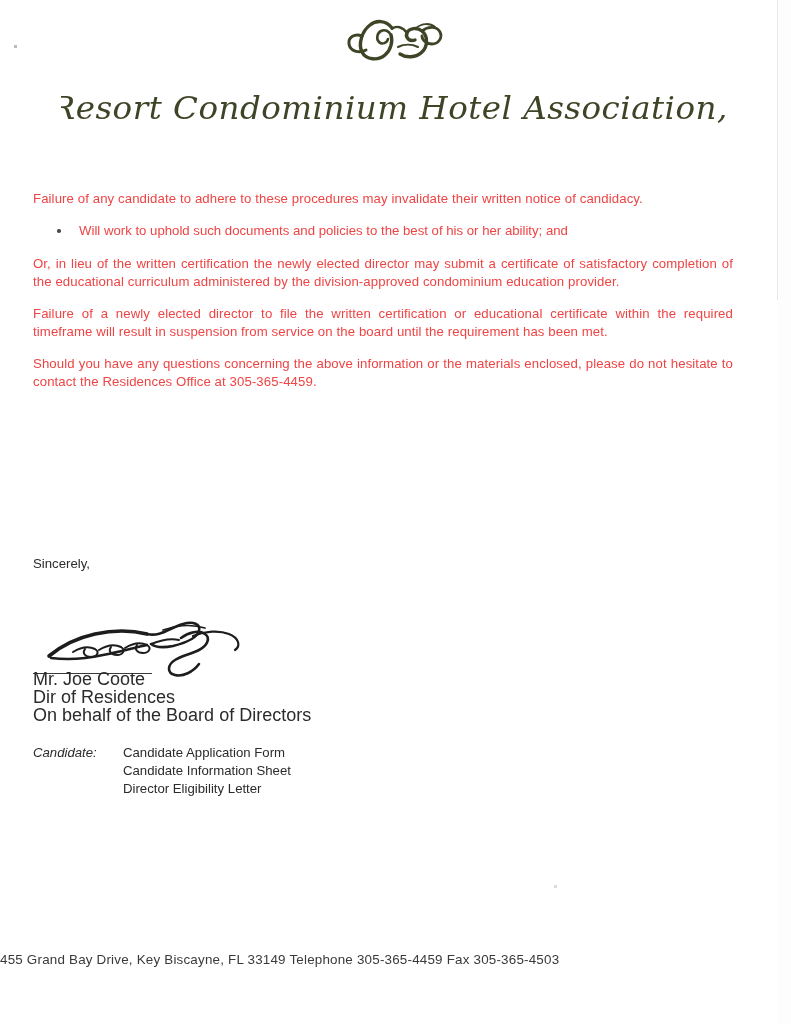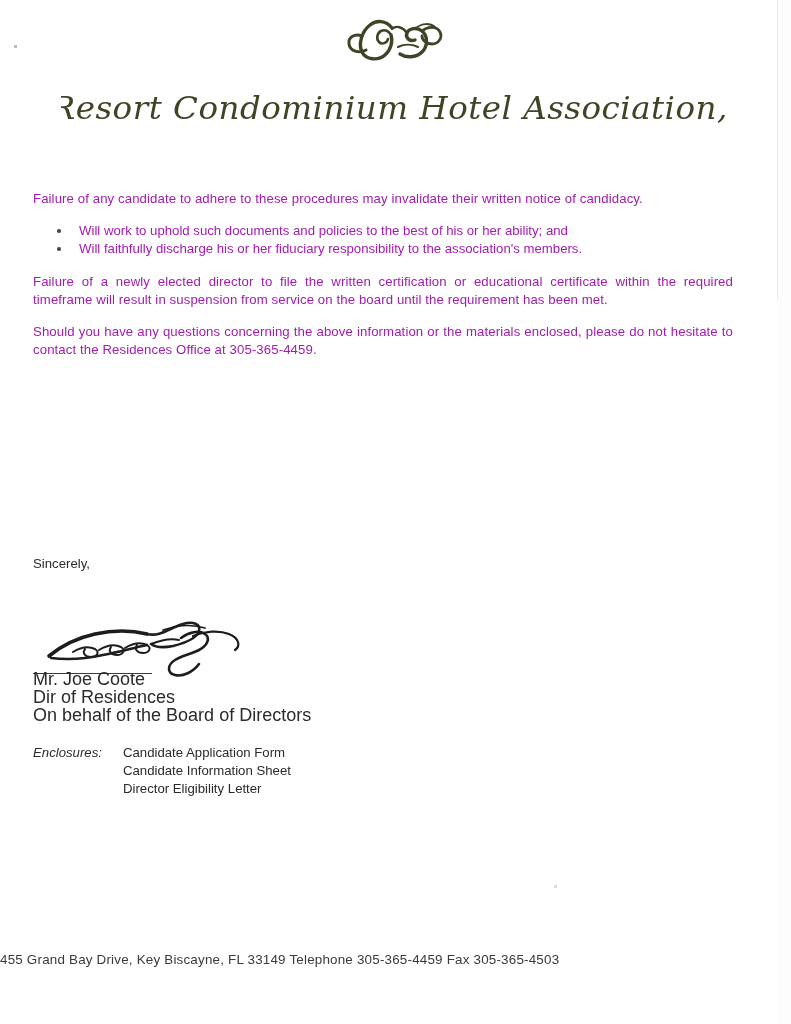--- a/index.html
+++ b/index.html
@@ -66,21 +66,21 @@
     height: 56px;
   }
   .org-title svg { display:block; margin: 0 auto; }
 
   
   .doc-body {
     position: absolute;
     left: 33px;
     top: 190px;
     width: 700px;
-    color: #a21caf;
+    color: #ef4444;
     font-size: 13.2px;
     line-height: 18px;
   }
   .para {
     text-align: justify;
     margin: 0 0 14px 0;
     letter-spacing: 0.1px;
   }
   .para.last-in-block { margin-bottom: 0; }
 
@@ -221,23 +221,23 @@
 
   </div>
 
   <div class="doc-body">
 
     <p class="para">Failure of any candidate to adhere to these procedures may invalidate their written notice of candidacy.</p>
 
 
     <ul class="bullets">
       <li>Will work to uphold such documents and policies to the best of his or her ability; and</li>
-      <li>Will faithfully discharge his or her fiduciary responsibility to the association's members.</li>
     </ul>
 
+    <p class="para">Or, in lieu of the written certification the newly elected director may submit a certificate of satisfactory completion of the educational curriculum administered by the division-approved condominium education provider.</p>
 
     <p class="para">Failure of a newly elected director to file the written certification or educational certificate within the required timeframe will result in suspension from service on the board until the requirement has been met.</p>
 
     <p class="para last-in-block">Should you have any questions concerning the above information or the materials enclosed, please do not hesitate to contact the Residences Office at 305-365-4459.</p>
 
   </div>
 
   <div class="closing">Sincerely,</div>
 
   <div class="signature-block">
@@ -265,21 +265,21 @@
 
     <div class="signer">
       <div>Mr. Joe Coote</div>
       <div>Dir of Residences</div>
       <div>On behalf of the Board of Directors</div>
     </div>
 
   </div>
 
   <div class="enclosures">
-    <div class="enclosures-label">Enclosures:</div>
+    <div class="enclosures-label">Candidate:</div>
     <ul class="enclosures-list">
       <li>Candidate Application Form</li>
       <li>Candidate Information Sheet</li>
       <li>Director Eligibility Letter</li>
     </ul>
   </div>
 
   <div class="footer">455 Grand Bay Drive, Key Biscayne, FL 33149 Telephone 305-365-4459 Fax 305-365-4503</div>
 
 </div>

